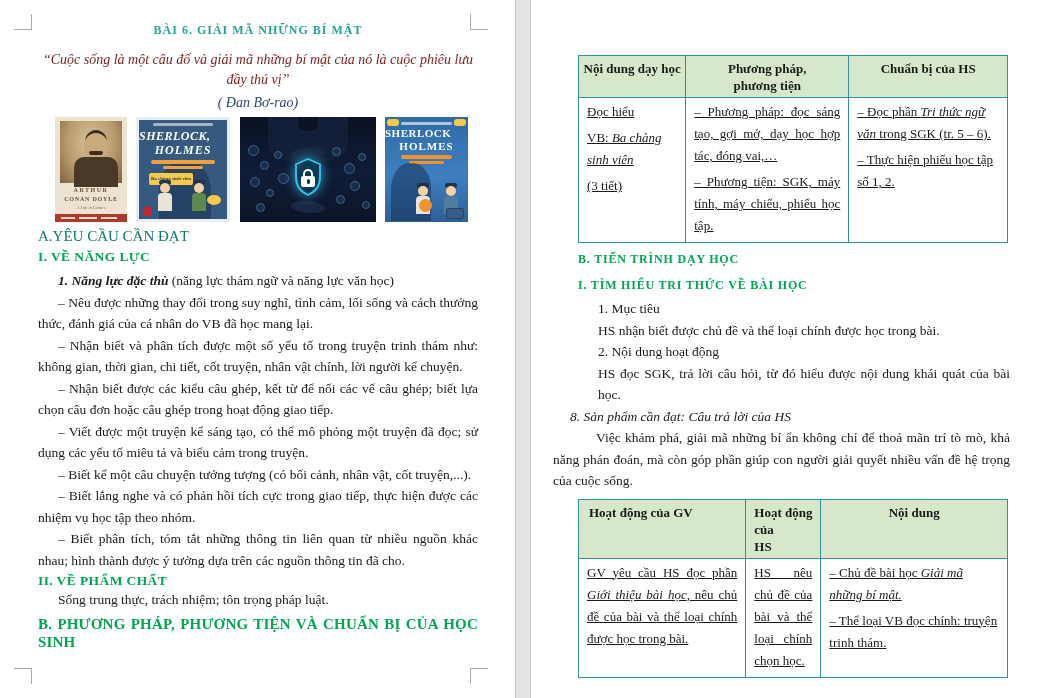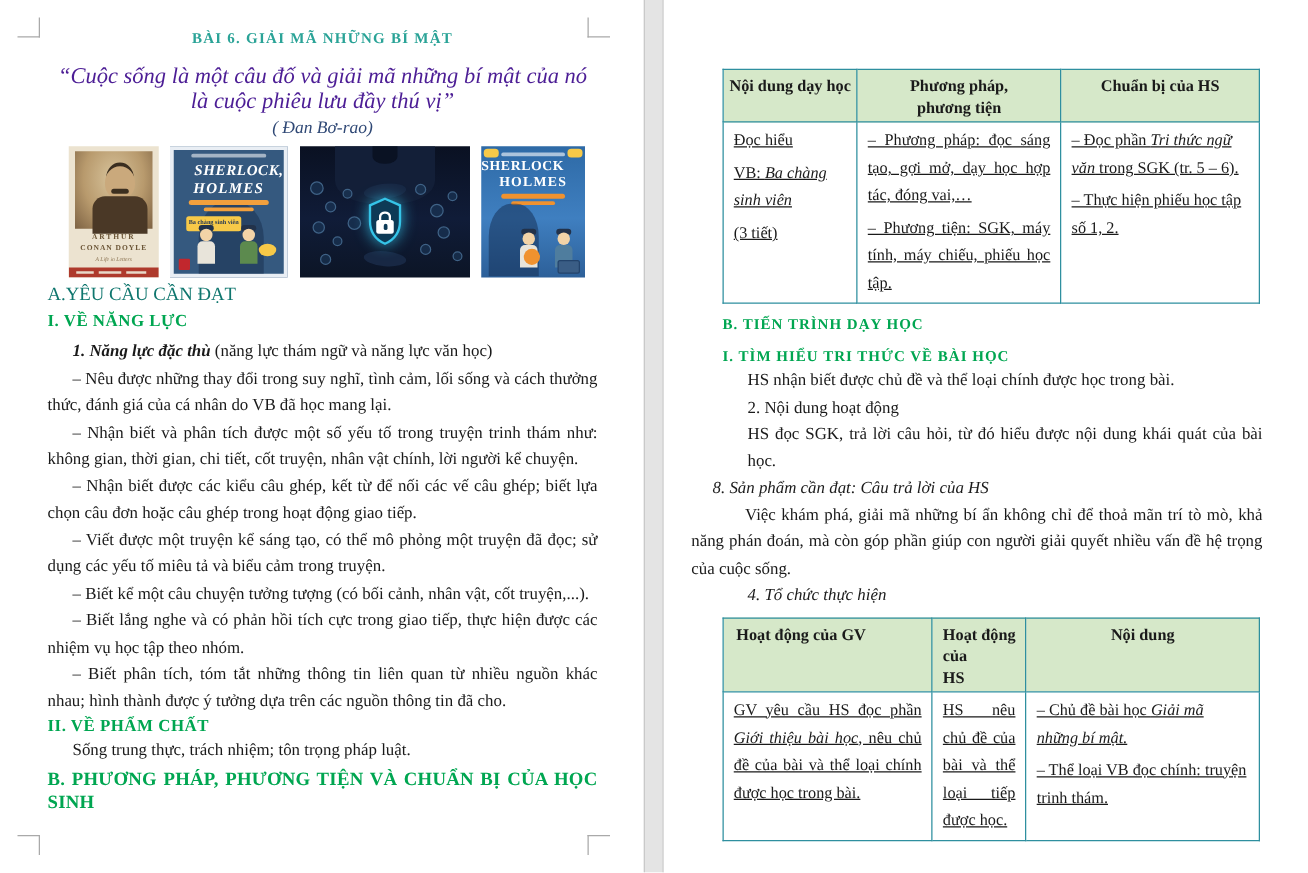--- a/index.html
+++ b/index.html
@@ -35,22 +35,22 @@
   .it{font-style:italic;}
   .green-h{color:#00a651;font-weight:bold;letter-spacing:.4px;}
   .navy-h{color:#0f766e;font-weight:normal;}
   
   .lp-content{position:absolute;left:38px;top:0;width:440px;}
   .doc-title{
     margin-top:22px;text-align:center;color:#2aa397;font-weight:bold;
     font-size:12px;letter-spacing:1px;line-height:16px;
   }
   .doc-quote{
-    margin-top:12px;text-align:center;color:#4c1d95;font-style:italic;
-    font-size:18px;line-height:20px;
+    margin-top:12px;text-align:center;color:#7f1d1d;font-style:italic;
+    font-size:14px;line-height:20px;
   }
   .doc-quote-attr{
     margin-top:3px;text-align:center;color:#2f4875;font-style:italic;
     font-size:14px;line-height:20px;
   }
   .covers{margin-top:4px;padding-left:17px;height:105px;position:relative;display:flex;}
   .cover{position:relative;height:105px;overflow:hidden;flex:none;}
   
   .cv1{width:72px;margin-right:9px;background:#ece3d0;}
   .cv1 .photo{position:absolute;left:5px;top:4px;right:5px;height:62px;
@@ -62,21 +62,21 @@
   .cv1 .t1{position:absolute;left:0;right:0;top:70px;text-align:center;color:#6b5536;
     font-size:6px;letter-spacing:1.5px;font-weight:bold;}
   .cv1 .t2{position:absolute;left:0;right:0;top:79px;text-align:center;color:#6b5536;
     font-size:6px;letter-spacing:.8px;font-weight:bold;}
   .cv1 .t3{position:absolute;left:0;right:0;top:88px;text-align:center;color:#8a7352;font-size:4.5px;font-style:italic;}
   .cv1 .band{position:absolute;left:0;right:0;bottom:0;height:8px;background:#ae3a2c;}
   .cv1 .band i{position:absolute;top:3px;height:2px;background:#e8d9c8;display:block;}
   
   .cv2{width:94px;margin-right:10px;background:#35597f;border:3px solid #e9eef4;box-sizing:border-box;}
   .cv2 .topline{position:absolute;left:14px;right:14px;top:3px;height:3px;background:rgba(255,255,255,.55);border-radius:2px;}
-  .cv2 .ti1{position:absolute;left:0;right:0;top:9px;text-align:right;color:#fff;font-size:12px;
+  .cv2 .ti1{position:absolute;left:0;right:0;top:9px;text-align:left;color:#fff;font-size:12px;
     font-weight:bold;font-style:italic;letter-spacing:.5px;}
   .cv2 .ti2{position:absolute;left:0;right:0;top:23px;text-align:center;color:#fff;font-size:12px;
     font-weight:bold;font-style:italic;letter-spacing:1px;}
   .cv2 .orange1{position:absolute;left:12px;right:12px;top:40px;height:4px;background:#f2a03d;border-radius:2px;}
   .cv2 .orange2{position:absolute;left:24px;right:24px;top:46px;height:3px;background:#f2a03d;border-radius:2px;}
   .cv2 .label{position:absolute;left:10px;top:53px;width:44px;height:12px;background:#f7c948;border-radius:2px;
     color:#273a55;font-size:5px;font-weight:bold;text-align:center;line-height:12px;}
   .cv2 .sil{position:absolute;left:20px;top:40px;width:52px;height:60px;border-radius:50% 50% 0 0;background:rgba(20,40,70,.45);}
   .fig{position:absolute;bottom:4px;width:16px;height:32px;}
   .fig .fhead{position:absolute;left:3px;top:0;width:10px;height:10px;border-radius:50%;background:#f2d3a7;}
@@ -313,43 +313,43 @@
         <div class="cellp"><span>– Đọc phần </span><span class="it">Tri thức ngữ văn</span><span> trong SGK (tr. 5 – 6).</span></div>
         <div class="cellp">– Thực hiện phiếu học tập số 1, 2.</div>
       </td>
     </tr>
   </tbody>
     </table>
 
   <div class="para rp-h rp-hb green-h">B. TIẾN TRÌNH DẠY HỌC</div>
   <div class="para rp-h rp-hi green-h">I. TÌM HIỂU TRI THỨC VỀ BÀI HỌC</div>
 
+  <div class="para rp-item" style="margin-top:5px;">1. Mục tiêu</div>
   <div class="para rp-item">HS nhận biết được chủ đề và thể loại chính được học trong bài.</div>
   <div class="para rp-item">2. Nội dung hoạt động</div>
   <div class="para rp-item">HS đọc SGK, trả lời câu hỏi, từ đó hiểu được nội dung khái quát của bài học.</div>
   <div class="para rp-item3 it">8. Sản phẩm cần đạt: Câu trả lời của HS</div>
   <div class="para rp-par">Việc khám phá, giải mã những bí ẩn không chỉ để thoả mãn trí tò mò, khả năng phán đoán, mà còn góp phần giúp con người giải quyết nhiều vấn đề hệ trọng của cuộc sống.</div>
-  <div class="para rp-item it">4. Tổ chức thực hiện</div>
 
   <table class="tbl tbl2">
     <tbody>
         <tr>
       <th class="t2c1" style="text-align:left;padding-left:10px;">Hoạt động của GV</th>
       <th class="t2c2" style="text-align:left;padding-left:8px;">
         <div>Hoạt động của</div>
         <div>HS</div>
       </th>
       <th class="t2c3">Nội dung</th>
     </tr>
     <tr>
       <td class="just">
         <div class="cellp"><span>GV yêu cầu HS đọc phần </span><span class="it">Giới thiệu bài học</span><span>, nêu chủ đề của bài và thể loại chính được học trong bài.</span></div>
       </td>
       <td class="just">
-        <div class="cellp">HS nêu chủ đề của bài và thể loại tiếp được học.</div>
+        <div class="cellp">HS nêu chủ đề của bài và thể loại chính chọn học.</div>
       </td>
       <td>
         <div class="cellp"><span>– Chủ đề bài học </span><span class="it">Giải mã những bí mật.</span></div>
         <div class="cellp">– Thể loại VB đọc chính: truyện trinh thám.</div>
       </td>
     </tr>
   </tbody>
     </table>
 
 </div>

